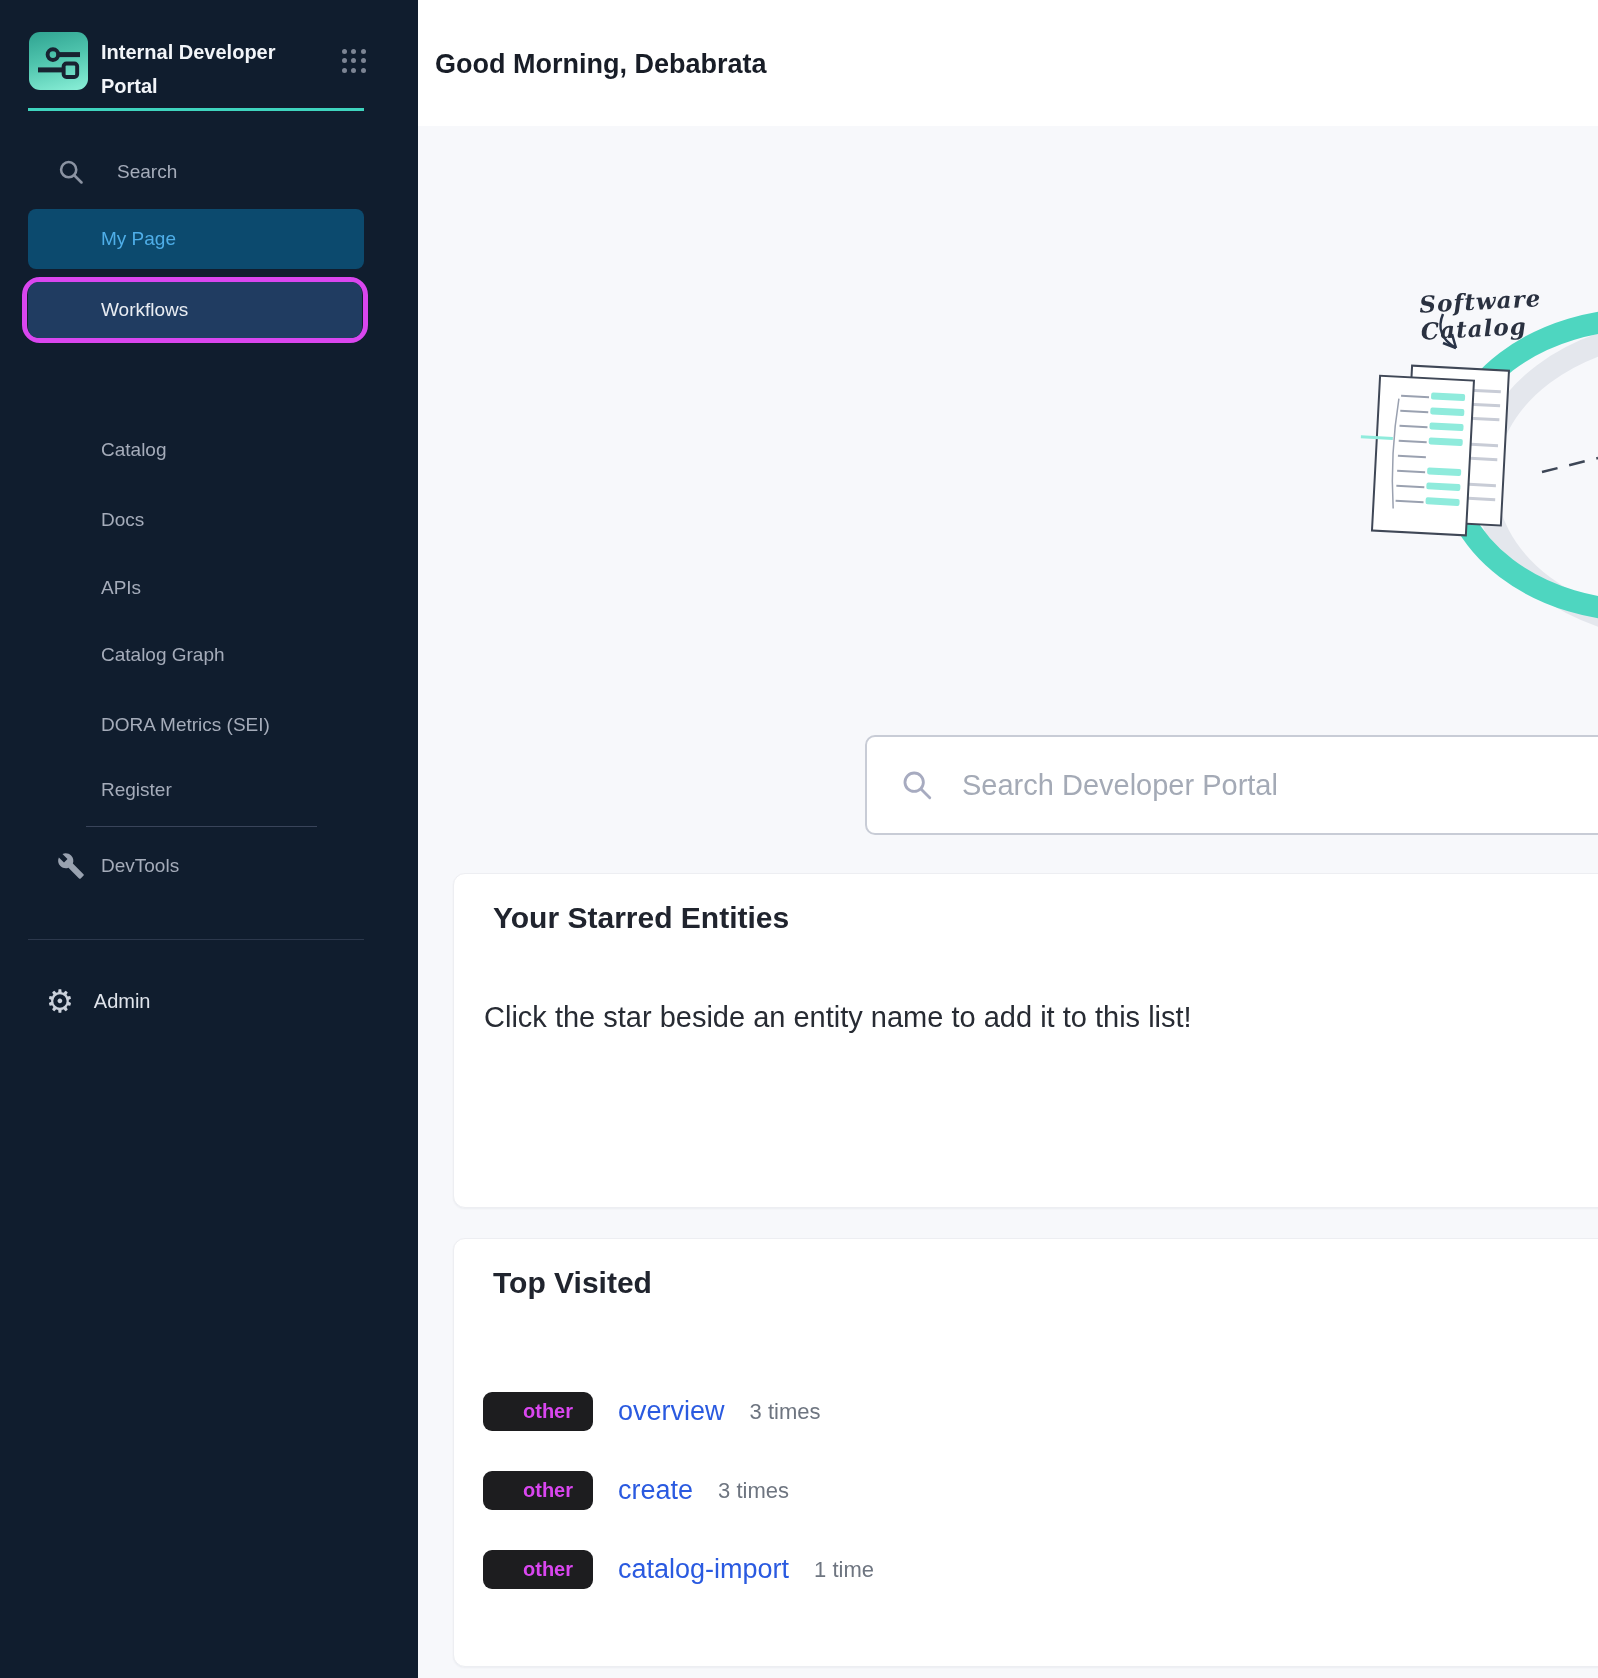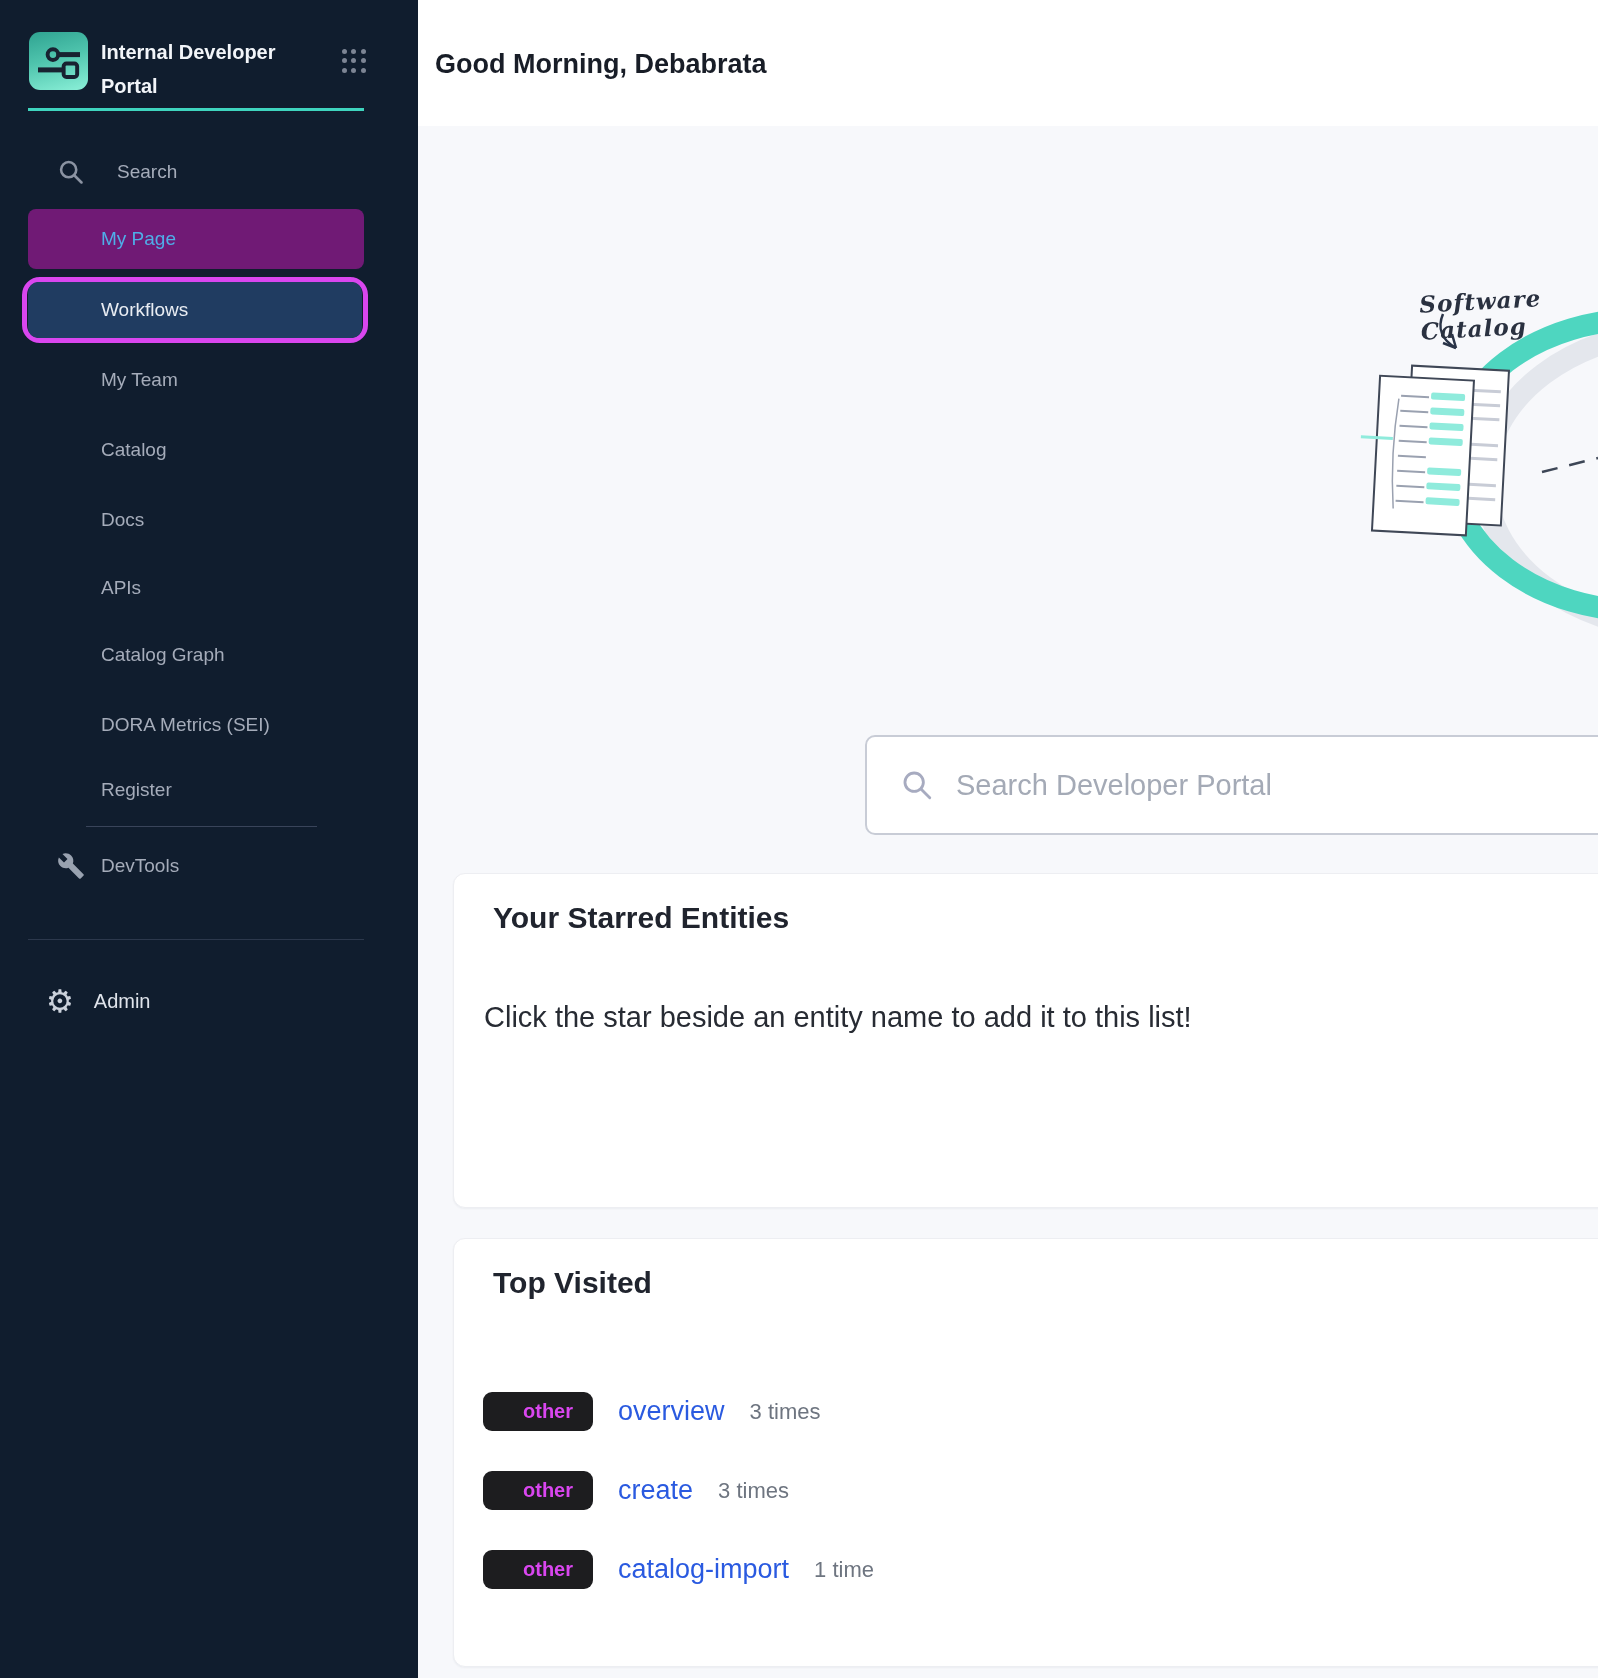--- a/index.html
+++ b/index.html
@@ -17,21 +17,21 @@
       display:grid;grid-template-columns:repeat(3,1fr);grid-template-rows:repeat(3,1fr);cursor:pointer;}
   .grid-icon i{width:5px;height:5px;border-radius:50%;background:#7D8594;margin:auto;}
   .teal-rule{position:absolute;left:28px;top:108px;width:336px;height:3px;background:#3FD4BE;}
 
   .nav-label{color:#A5ACBA;font-size:19px;}
   .nav-item{position:absolute;left:0;width:418px;display:flex;align-items:center;cursor:pointer;}
   .nav-item .txt{margin-left:101px;}
   .search-item .txt{margin-left:0;}
   .side-ic{position:absolute;left:57px;width:28px;height:28px;}
 
-  .mypage{position:absolute;left:28px;top:209px;width:336px;height:60px;background:#701a75;
+  .mypage{position:absolute;left:28px;top:209px;width:336px;height:60px;background:#0c4a6e;
       border-radius:8px;display:flex;align-items:center;cursor:pointer;}
   .mypage .txt{margin-left:73px;color:#4FAEE8;font-size:19px;}
 
   .wf-annot{position:absolute;left:22px;top:277px;width:346px;height:66px;border:5px solid #d946ef;
       border-radius:18px;box-sizing:border-box;}
   .wf-item{position:absolute;left:1px;top:0px;width:334px;height:56px;background:#203C61;border-radius:10px;
       display:flex;align-items:center;cursor:pointer;}
   .wf-item .txt{margin-left:73px;color:#E9EDF3;font-size:19px;}
 
   .divider-s{position:absolute;left:86px;top:826px;width:231px;height:1px;background:#39445A;}
@@ -45,21 +45,21 @@
   .header{position:absolute;left:418px;top:0;width:1180px;height:126px;background:#FFFFFF;}
   .greeting{position:absolute;left:17px;top:49px;font-size:27px;font-weight:bold;color:#181D27;}
 
   
   .illus{position:absolute;left:1160px;top:230px;width:438px;height:420px;}
   .illus-label{position:absolute;left:1420px;top:286px;font-family:"DejaVu Serif",serif;
       font-style:italic;font-weight:bold;font-size:23px;color:#2A3140;transform:rotate(-3deg);letter-spacing:1px;}
 
   .searchbar{position:absolute;left:865px;top:735px;width:760px;height:100px;background:#fff;
       border:2px solid #C8CCD6;border-radius:10px;box-sizing:border-box;display:flex;align-items:center;}
-  .searchbar input{border:none;outline:none;font-size:29px;color:#3A3F49;width:560px;margin-left:20px;
+  .searchbar input{border:none;outline:none;font-size:29px;color:#3A3F49;width:560px;margin-left:26px;
       font-family:"Liberation Sans",sans-serif;background:transparent;}
   .searchbar input::placeholder{color:#A4AAB6;opacity:1;}
   .mag{margin-left:33px;flex:0 0 auto;}
 
   
   .card{position:absolute;left:453px;width:1167px;background:#fff;border-radius:12px;
       border:1px solid #EDEEF2;box-shadow:0 1px 2px rgba(20,30,60,.05);box-sizing:border-box;}
   .card-starred{top:873px;height:335px;}
   .card-top-visited{top:1238px;height:429px;}
   .card-title{margin:27px 0 0 39px;font-size:30px;font-weight:bold;color:#20242E;}
@@ -116,23 +116,20 @@
     <div class="mypage">
       <span class="txt">My Page</span>
     </div>
 
     <div class="wf-annot">
       <div class="wf-item">
         <span class="txt">Workflows</span>
       </div>
     </div>
 
-    <div class="nav-item" style="top:366px;height:28px;">
-      <span class="nav-label txt">My Team</span>
-    </div>
     <div class="nav-item" style="top:506px;height:28px;">
       <span class="nav-label txt">Docs</span>
     </div>
     <div class="nav-item" style="top:436px;height:28px;">
       <span class="nav-label txt">Catalog</span>
     </div>
     <div class="nav-item" style="top:574px;height:28px;">
       <span class="nav-label txt">APIs</span>
     </div>
     <div class="nav-item" style="top:641px;height:28px;">

